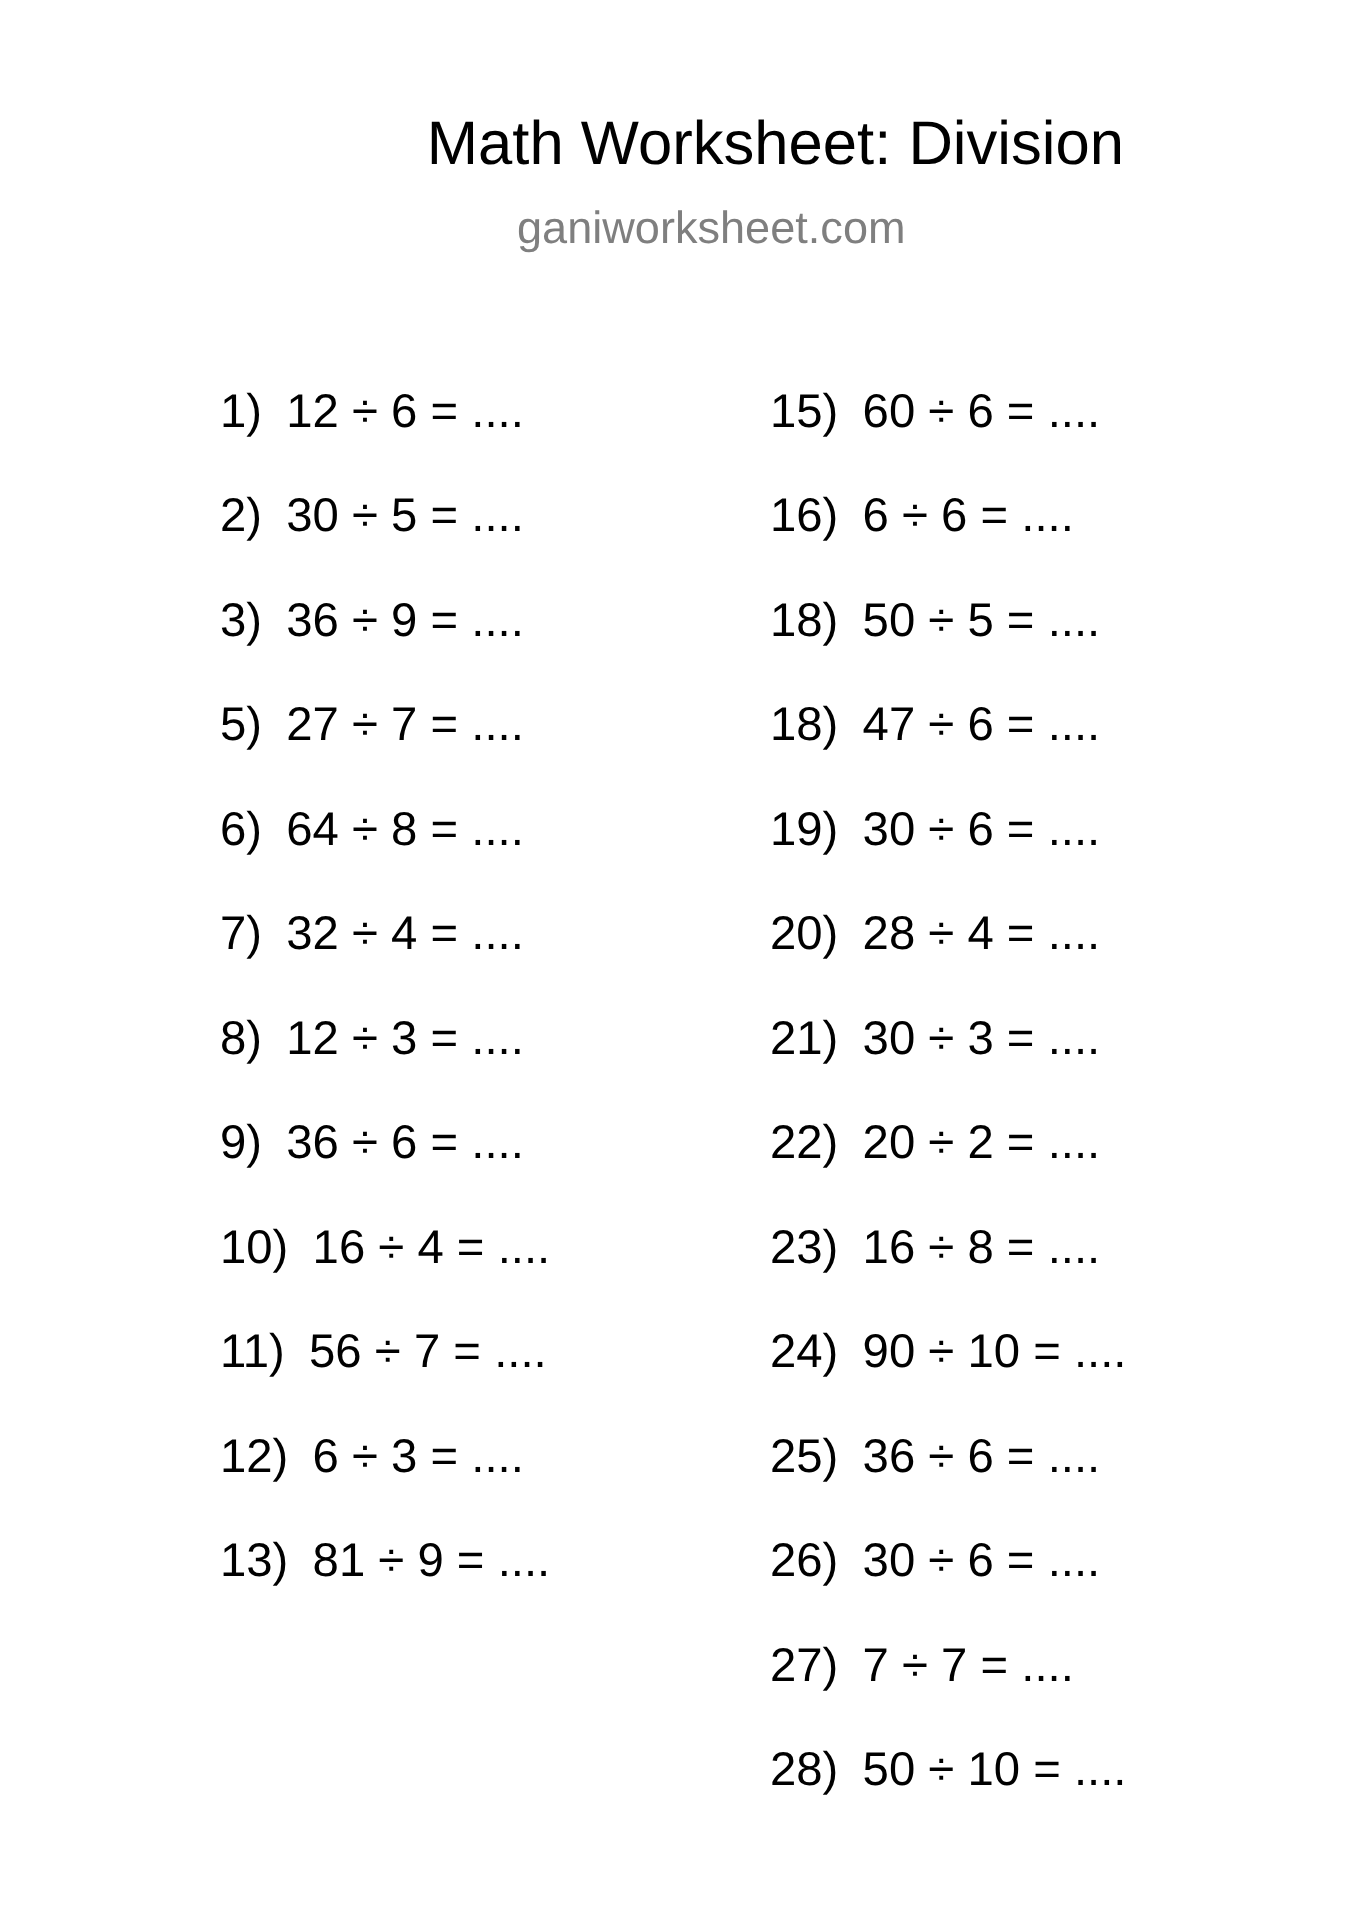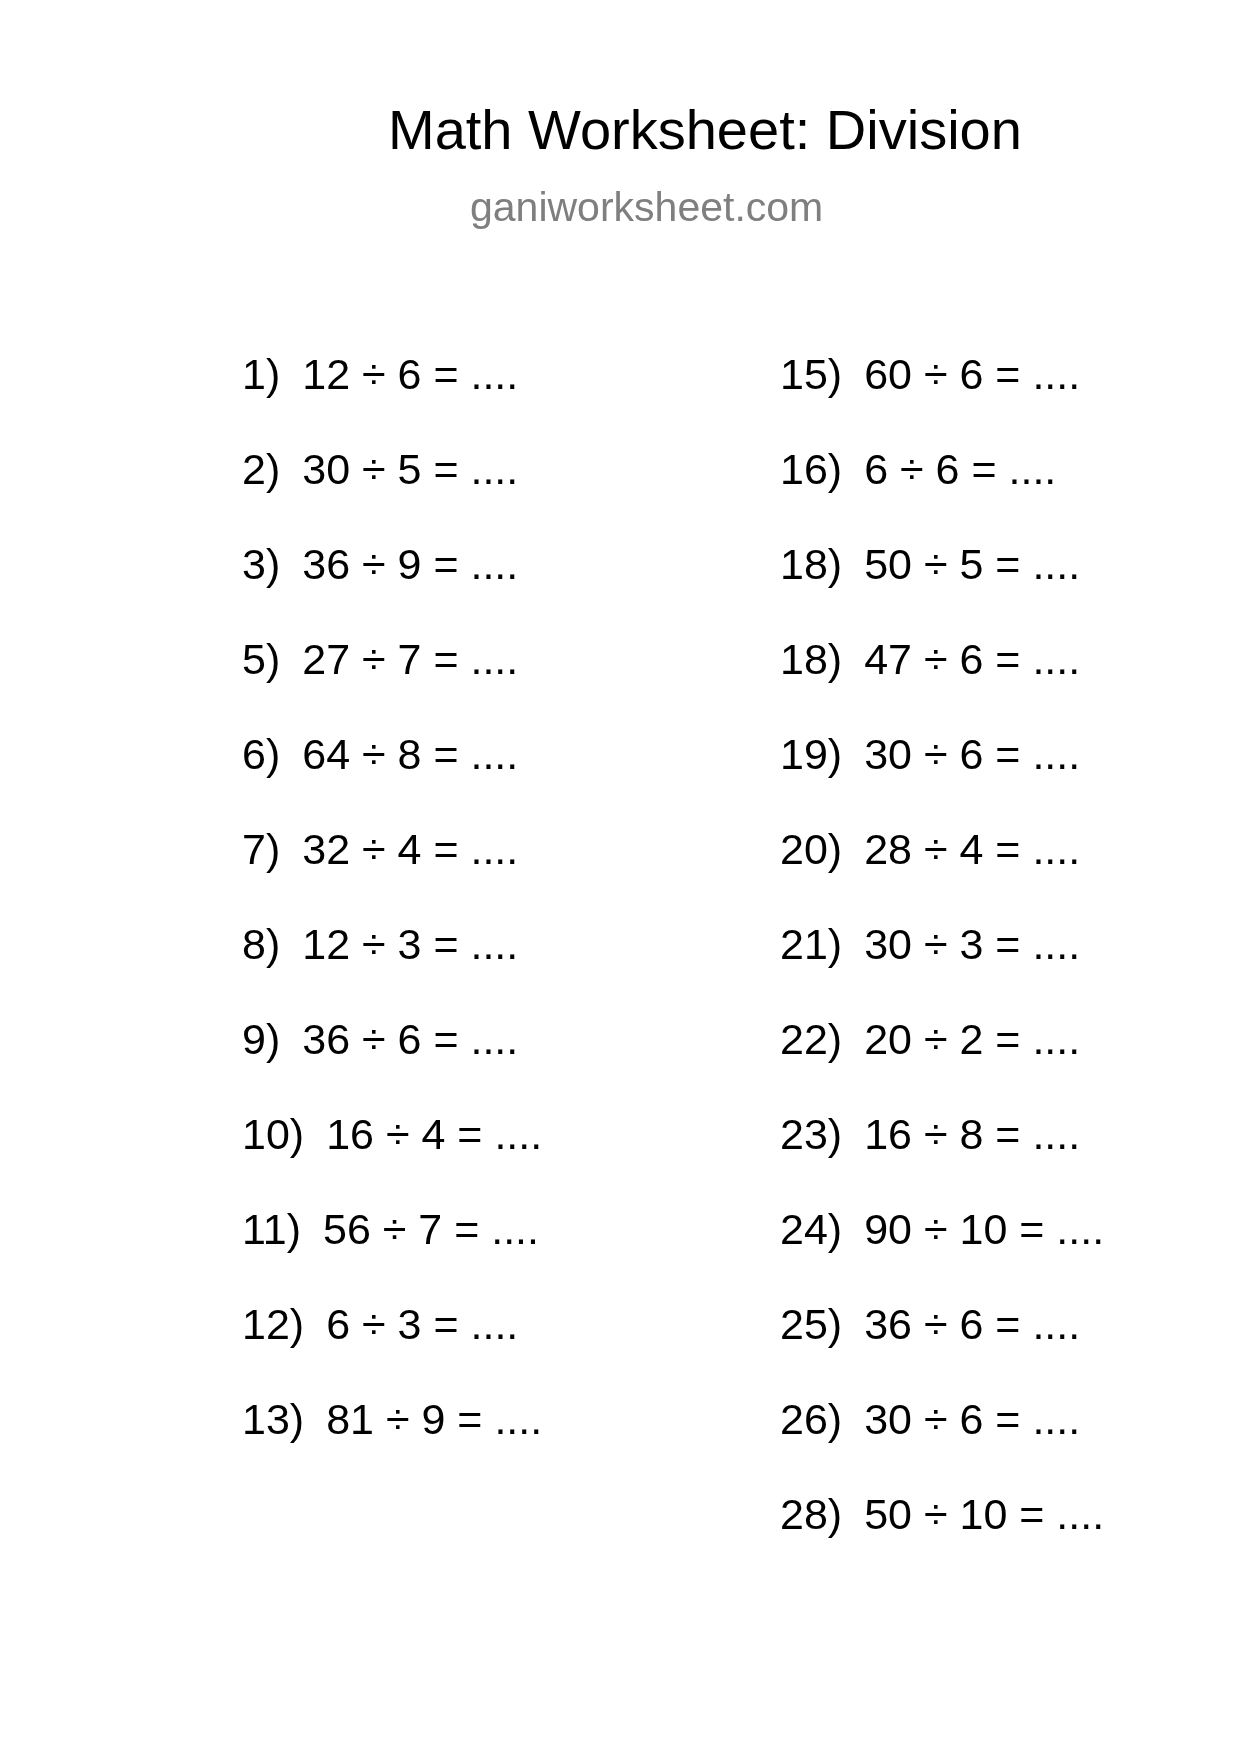--- a/index.html
+++ b/index.html
@@ -32,27 +32,26 @@
       line-height: 44px;
       white-space: nowrap;
       color: #7f7f7f;
       text-align: right;
     }
     .col {
       position: absolute;
       top: 348px;
     }
     .col-left { left: 200px; }
-    .col-right { left: 738px; }
+    .col-right { left: 700px; }
     .problem {
       height: 95px;
       font-size: 43px;
       line-height: 52px;
       white-space: nowrap;
-      margin-left: 42px;
     }
     .num { margin-right: 22px; }
   </style>
 </head>
 <body>
 
 <div class="title">Math Worksheet: Division</div>
 <div class="subtitle">ganiworksheet.com</div>
 
 <div class="col col-left">
@@ -76,14 +75,15 @@
   <div class="problem"><span class="num">18)</span><span>50 ÷ 5 = ....</span></div>
   <div class="problem"><span class="num">18)</span><span>47 ÷ 6 = ....</span></div>
   <div class="problem"><span class="num">19)</span><span>30 ÷ 6 = ....</span></div>
   <div class="problem"><span class="num">20)</span><span>28 ÷ 4 = ....</span></div>
   <div class="problem"><span class="num">21)</span><span>30 ÷ 3 = ....</span></div>
   <div class="problem"><span class="num">22)</span><span>20 ÷ 2 = ....</span></div>
   <div class="problem"><span class="num">23)</span><span>16 ÷ 8 = ....</span></div>
   <div class="problem"><span class="num">24)</span><span>90 ÷ 10 = ....</span></div>
   <div class="problem"><span class="num">25)</span><span>36 ÷ 6 = ....</span></div>
   <div class="problem"><span class="num">26)</span><span>30 ÷ 6 = ....</span></div>
+  <div class="problem"><span class="num">27)</span><span>7 ÷ 7 = ....</span></div>
   <div class="problem"><span class="num">28)</span><span>50 ÷ 10 = ....</span></div>
 </div>
 
 </body></html>

